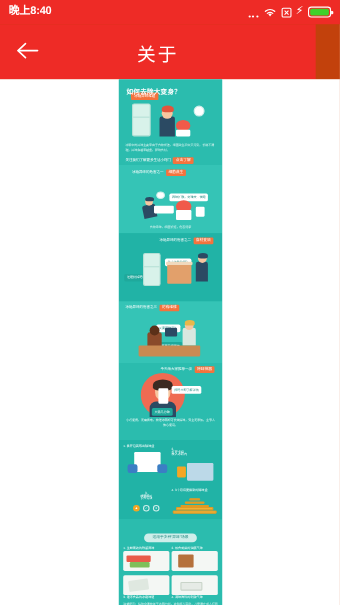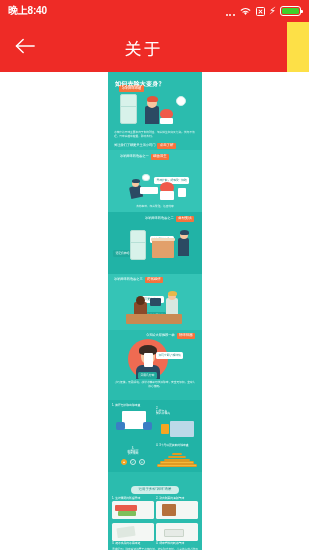--- a/index.html
+++ b/index.html
@@ -12,21 +12,21 @@
     width: 309px;
     height: 550px;
     overflow: hidden;
     font-family: "Liberation Sans", "DejaVu Sans", sans-serif;
     -webkit-font-smoothing: antialiased;
   }
   .phone {
     position: relative;
     width: 309px;
     height: 550px;
-    background: #fde047;
+    background: #c2410c;
     overflow: hidden;
   }
 
   
   .status-bar {
     position: absolute;
     top: 0; left: 0;
     width: 309px;
     height: 22px;
     background: #ee2b26;

